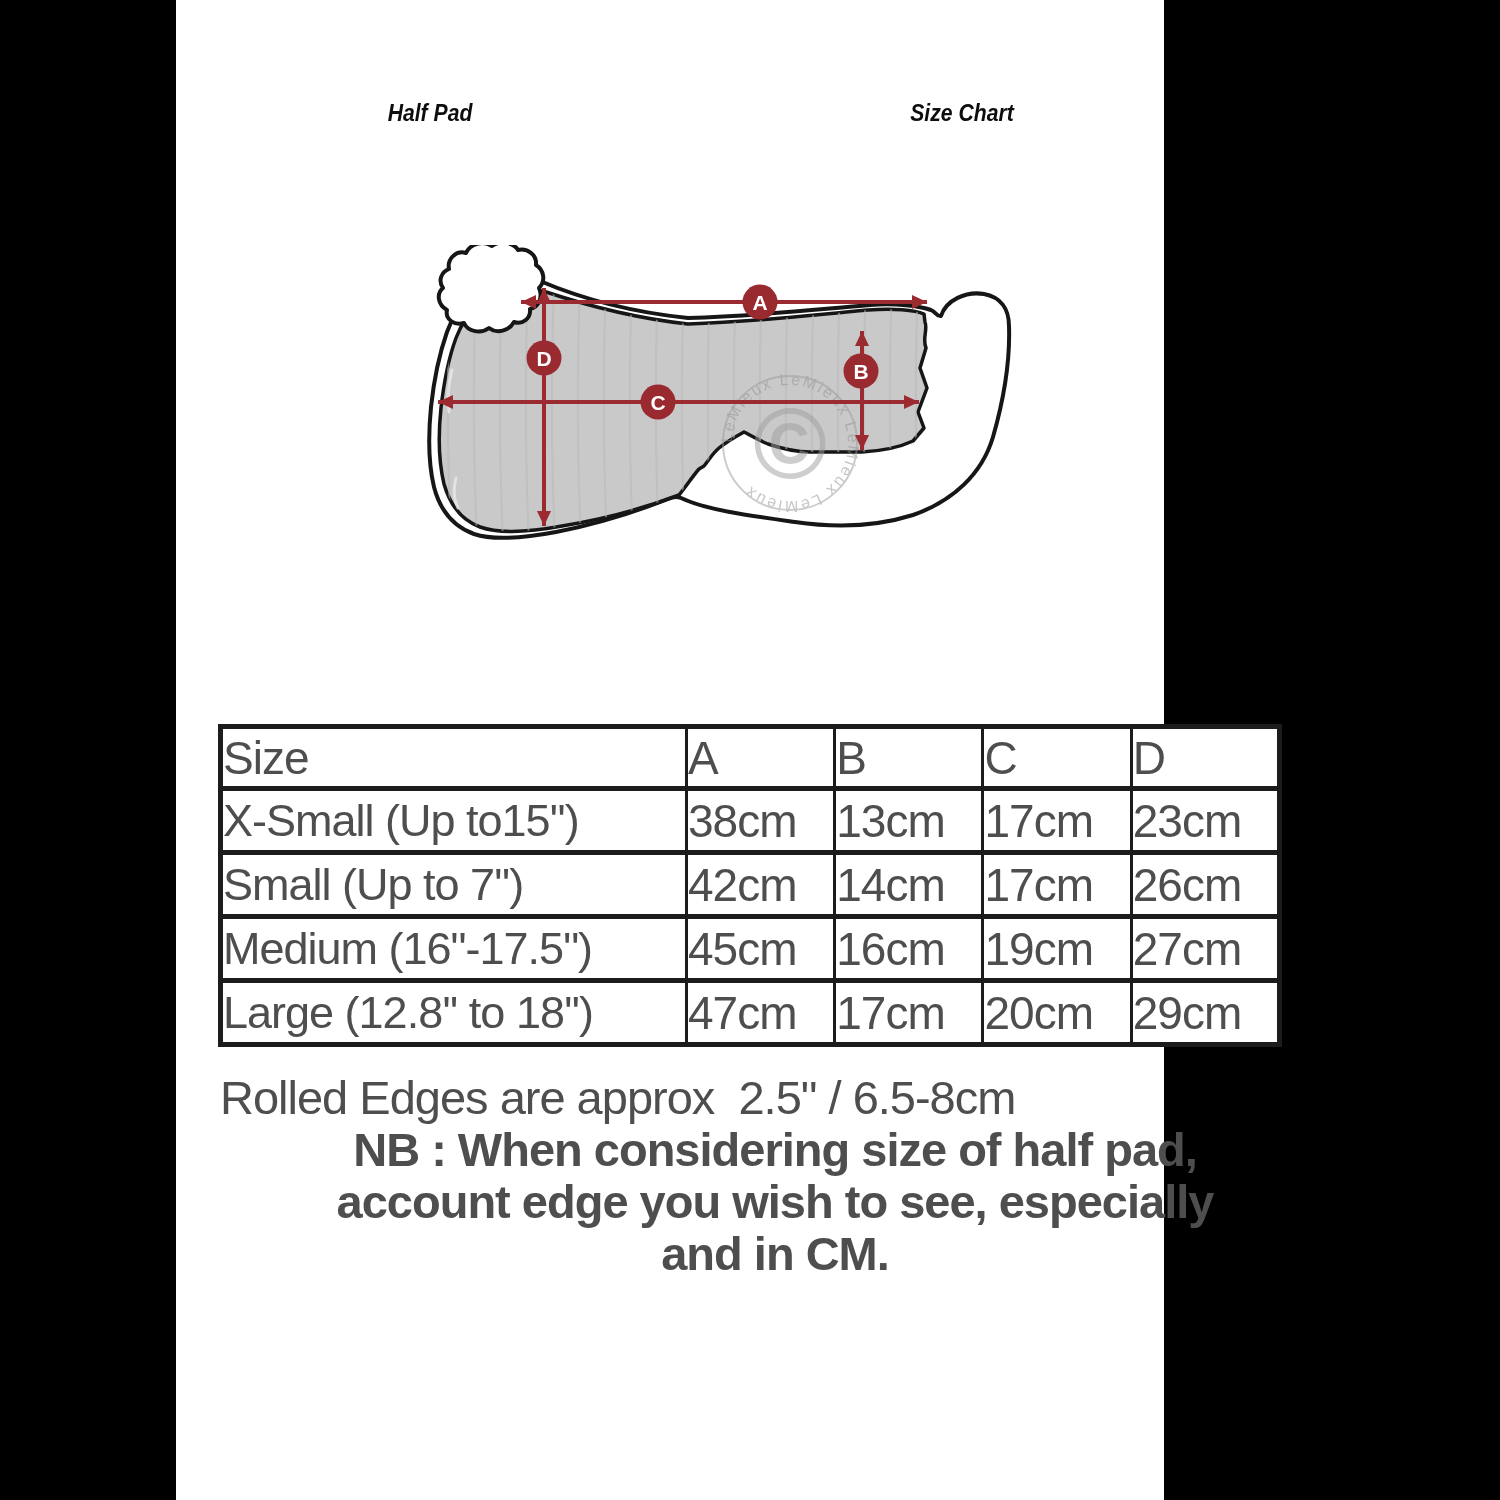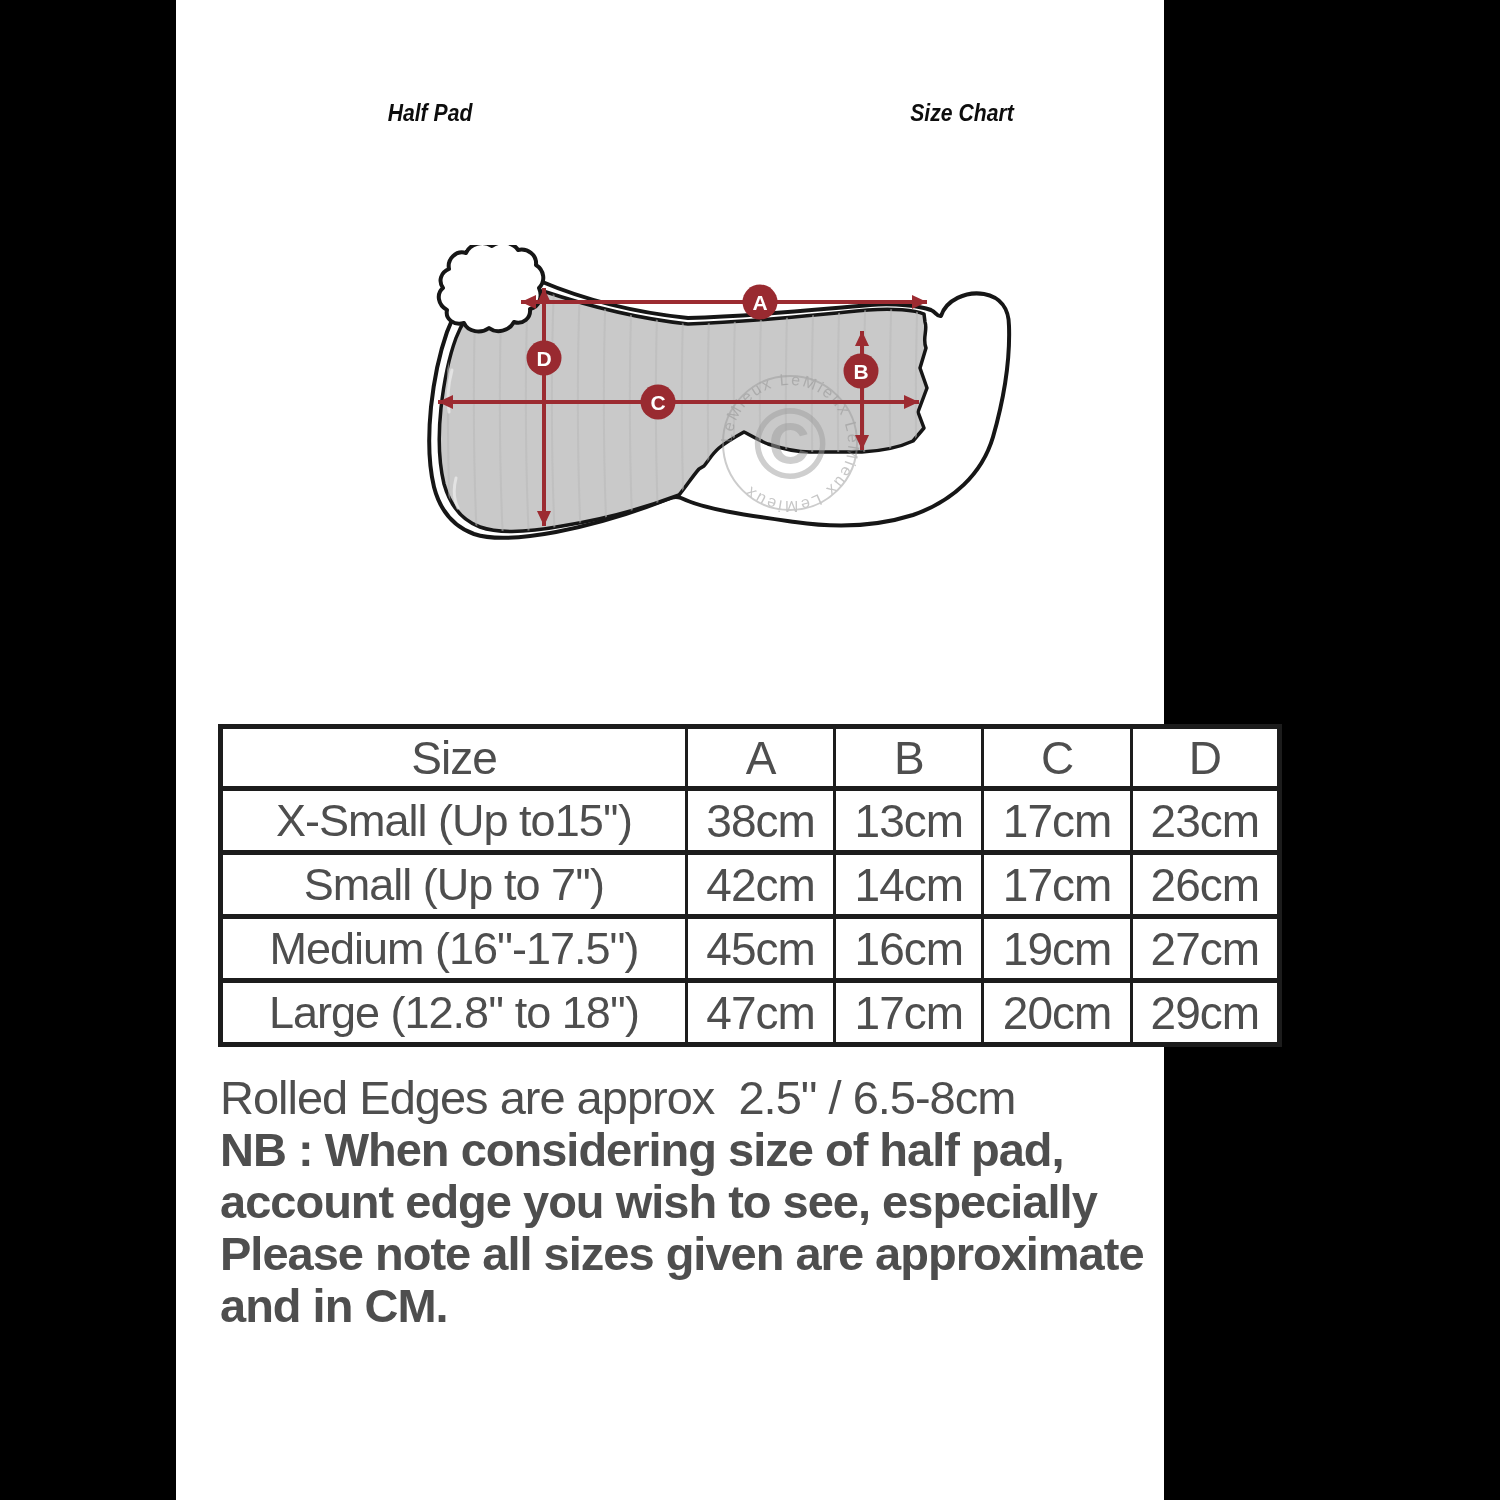--- a/index.html
+++ b/index.html
@@ -13,30 +13,30 @@
   .title-right{left:786px;}
 
   .diagram{position:absolute;left:244px;top:245px;}
 
   .size-table{position:absolute;left:42px;top:724px;width:1064px;
               border-collapse:collapse;border:5px solid #1c1c1c;table-layout:fixed;
               color:#4e4e4e;}
   .size-table th,.size-table td{
       border-left:3px solid #1c1c1c;border-right:3px solid #1c1c1c;
       border-top:5px solid #1c1c1c;border-bottom:5px solid #1c1c1c;
-      text-align:center;vertical-align:middle;padding:0;background:#fff;
+      text-align:left;vertical-align:middle;padding:0;background:#fff;
       font-weight:400;letter-spacing:-1px;}
   .size-table th{height:57px;font-size:46px;}
   .size-table td{height:59px;font-size:46px;}
   .size-table td.sizecol{font-size:45px;}
 
   .notes{position:absolute;left:44px;top:1072px;width:1110px;color:#4e4e4e;
          font-size:47px;line-height:52px;letter-spacing:-1px;}
   .notes .plain{font-weight:400;white-space:pre-wrap;}
-  .notes .bold{font-weight:700;}
+  .notes .bold{font-weight:700;text-align:center;}
 </style>
 </head>
 <body>
 
 <div class="stage">
   <div class="content">
 
     <div class="title title-left">Half Pad</div>
     <div class="title title-right">Size Chart</div>
 
@@ -193,18 +193,17 @@
           <td>20cm</td>
           <td>29cm</td>
         </tr>
       </tbody>
     </table>
 
     <div class="notes">
       <div class="plain">Rolled Edges are approx  2.5" / 6.5-8cm</div>
       <div class="bold">NB : When considering size of half pad,</div>
       <div class="bold">account edge you wish to see, especially</div>
-      <div class="bold">Please note all sizes given are approximate</div>
       <div class="bold">and in CM.</div>
     </div>
 
   </div>
 </div>
 
 </body></html>

